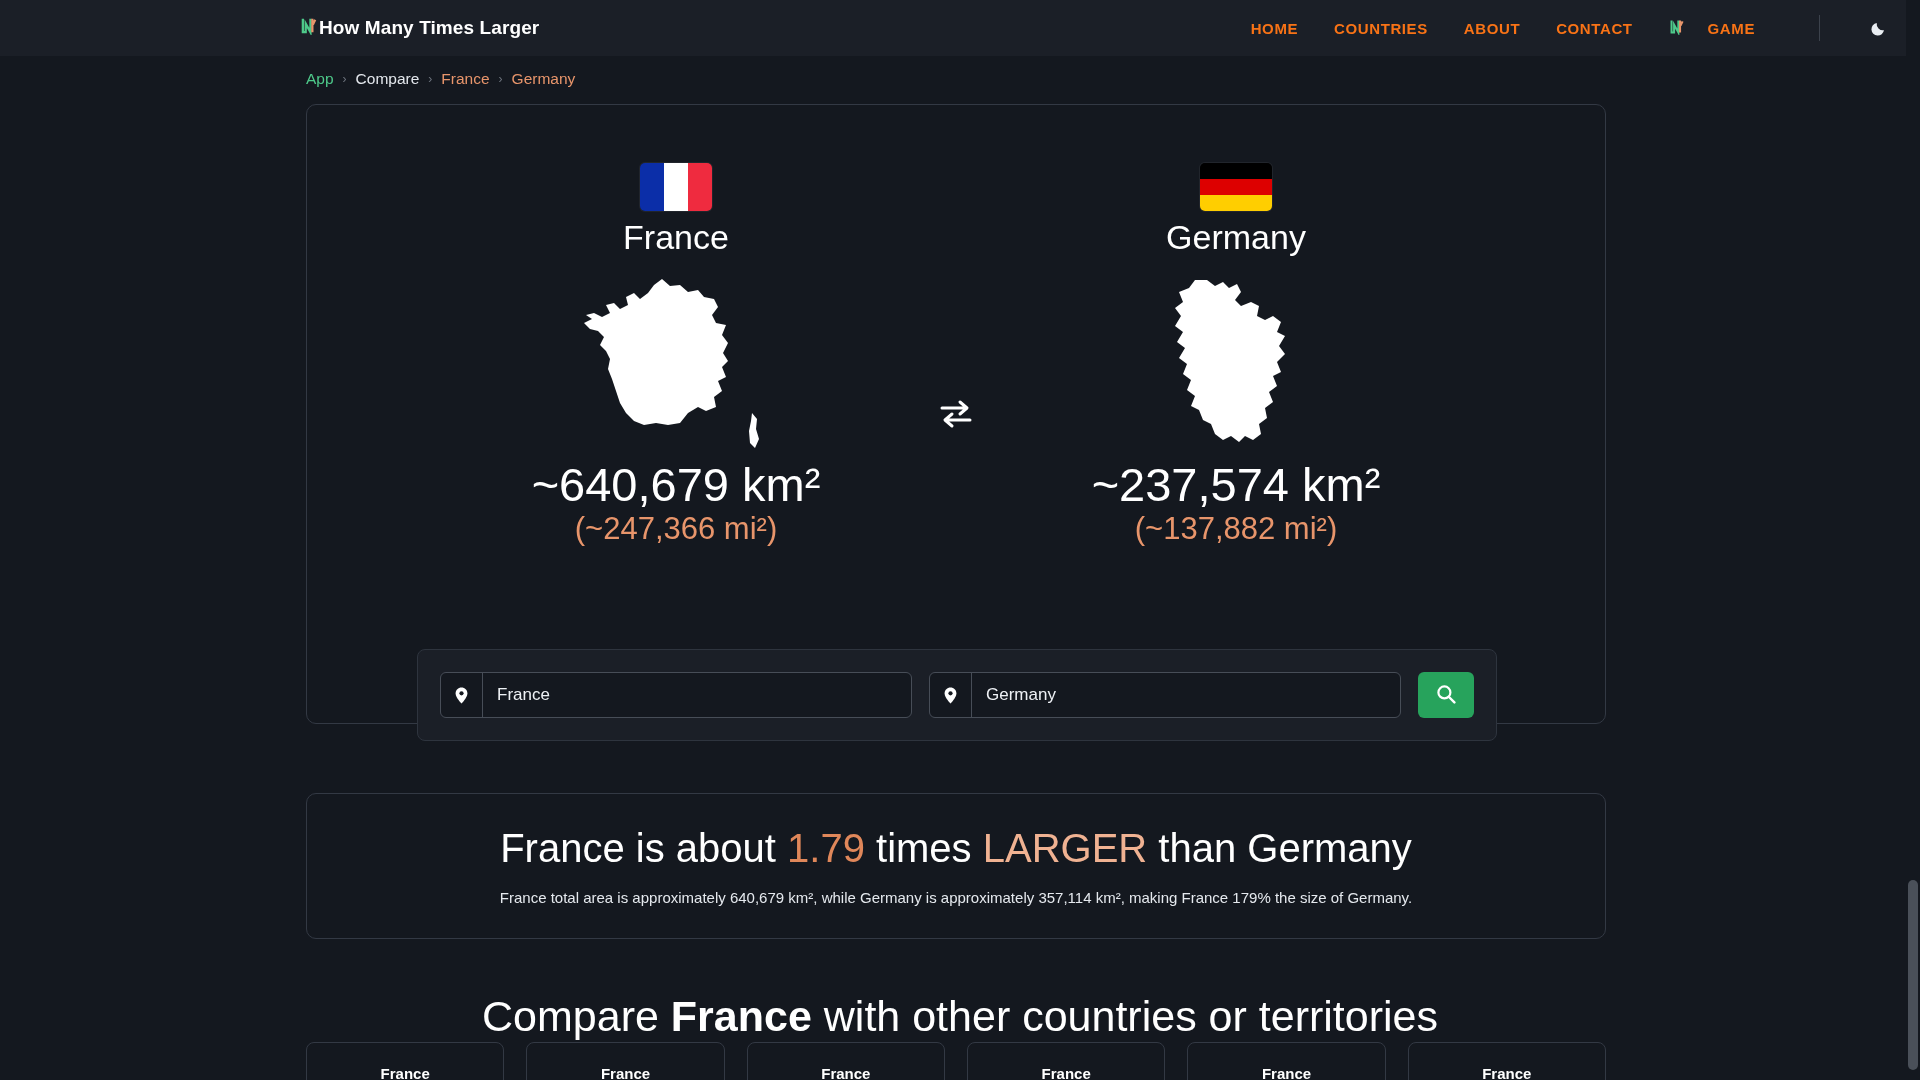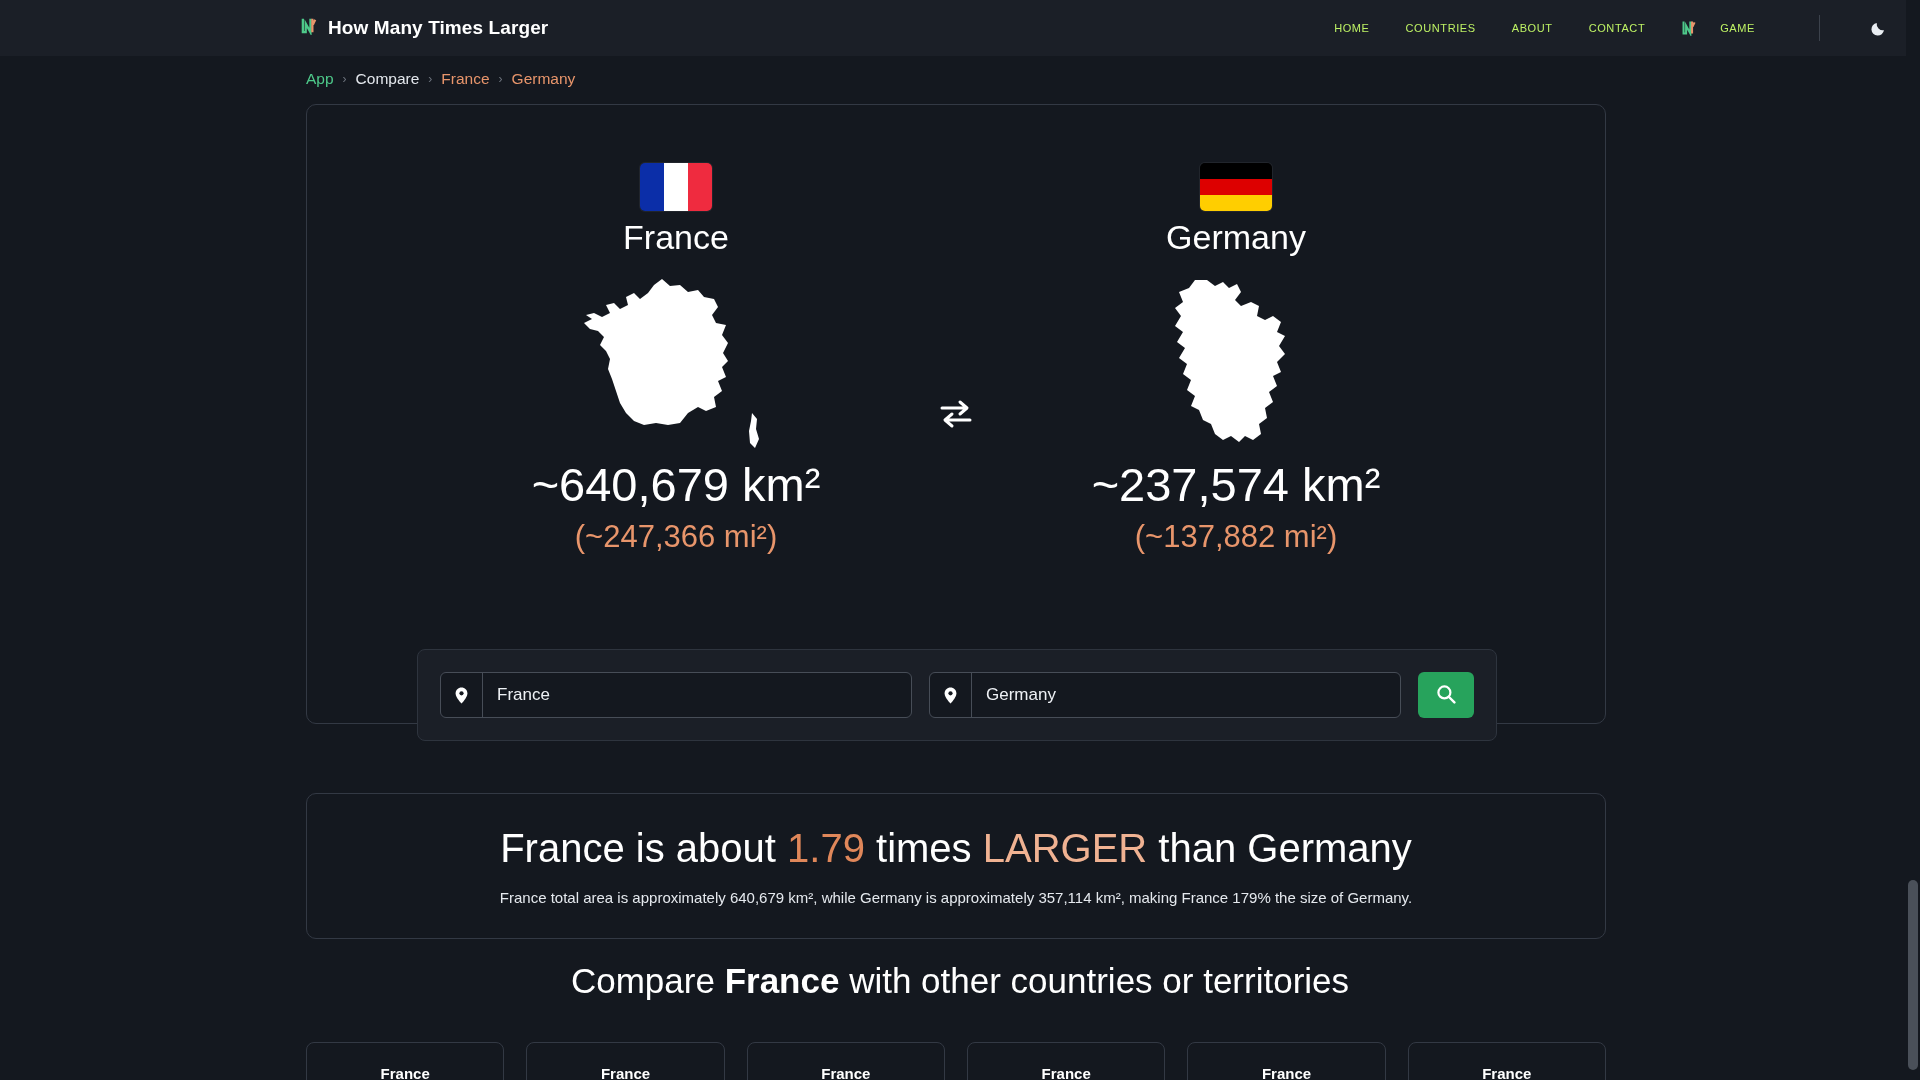--- a/index.html
+++ b/index.html
@@ -17,37 +17,37 @@
     height: 56px;
     background: #1b1f27;
     display: flex;
     align-items: center;
     padding: 0 24px 0 300px;
     position: relative;
   }
   .brand {
     display: flex;
     align-items: center;
-    gap: 9px;
+    gap: 0;
     color: #ffffff;
     font-size: 19px;
     font-weight: bold;
     letter-spacing: .1px;
   }
   .logo-icon { display: block; }
   .nav-links {
     margin-left: auto;
     display: flex;
     align-items: center;
     gap: 36px;
   }
   .nav-link {
-    color: #bef264;
-    font-size: 11px;
-    font-weight: normal;
+    color: #f97316;
+    font-size: 15px;
+    font-weight: bold;
     letter-spacing: .6px;
     text-decoration: none;
     cursor: pointer;
   }
   .nav-link.game { display: flex; align-items: center; gap: 22px; }
   .nav-divider {
     width: 1px;
     height: 26px;
     background: #3c424c;
     margin: 0 6px 0 28px;
@@ -125,21 +125,21 @@
   }
   .area-km {
     color: #ffffff;
     font-size: 47px;
     line-height: 1.1;
     white-space: nowrap;
   }
   .area-mi {
     color: #e8956b;
     font-size: 31px;
-    margin-top: 8px;
+    margin-top: 0;
     white-space: nowrap;
   }
   .swap-col {
     width: 40px;
     display: flex;
     align-items: center;
     justify-content: center;
     align-self: flex-start;
     margin-top: 236px;
   }
@@ -226,24 +226,24 @@
   .accent-num { color: #e0875a; }
   .accent-word { color: #f0b292; }
   .result-sub {
     font-size: 15px;
     color: #e5e9ee;
   }
 
   
   .bottom-title {
     position: absolute;
-    top: 961px;
+    top: 992px;
     width: 100%;
     text-align: center;
-    font-size: 35px;
+    font-size: 43px;
     color: #ffffff;
   }
   .bottom-title b { font-weight: bold; }
   .mini-cards {
     position: absolute;
     top: 1042px;
     left: 306px;
     width: 1300px;
     display: flex;
     gap: 22px;

